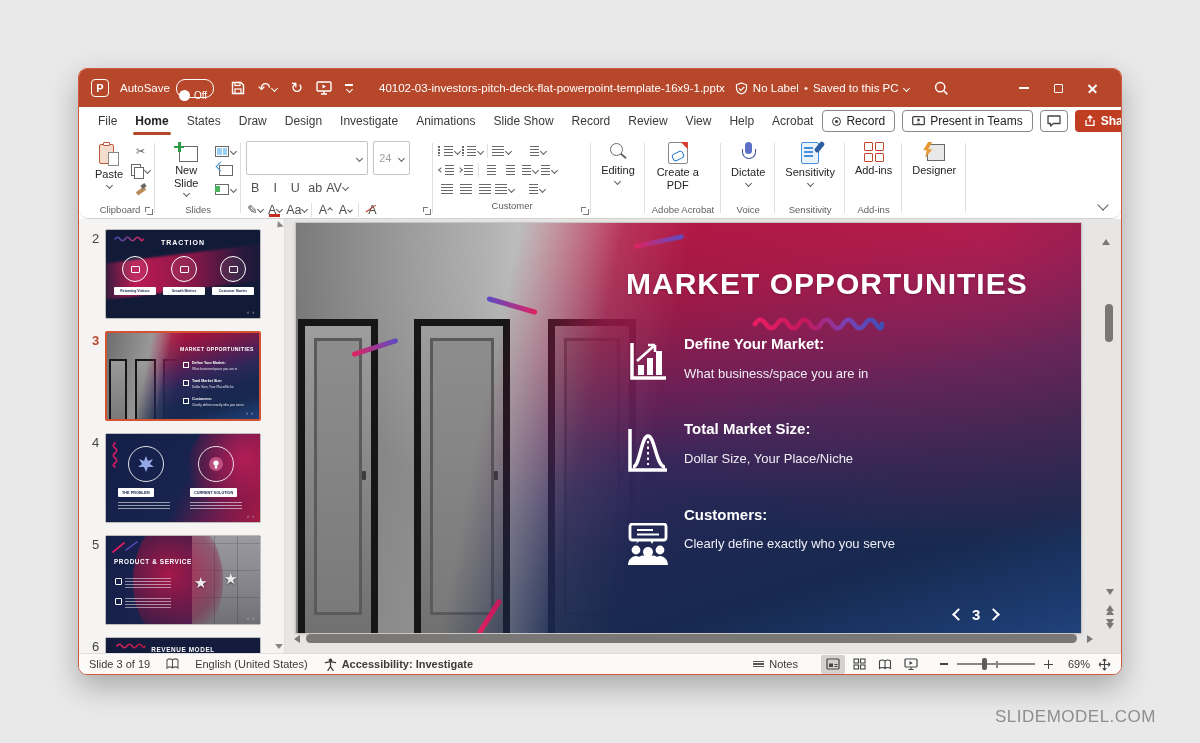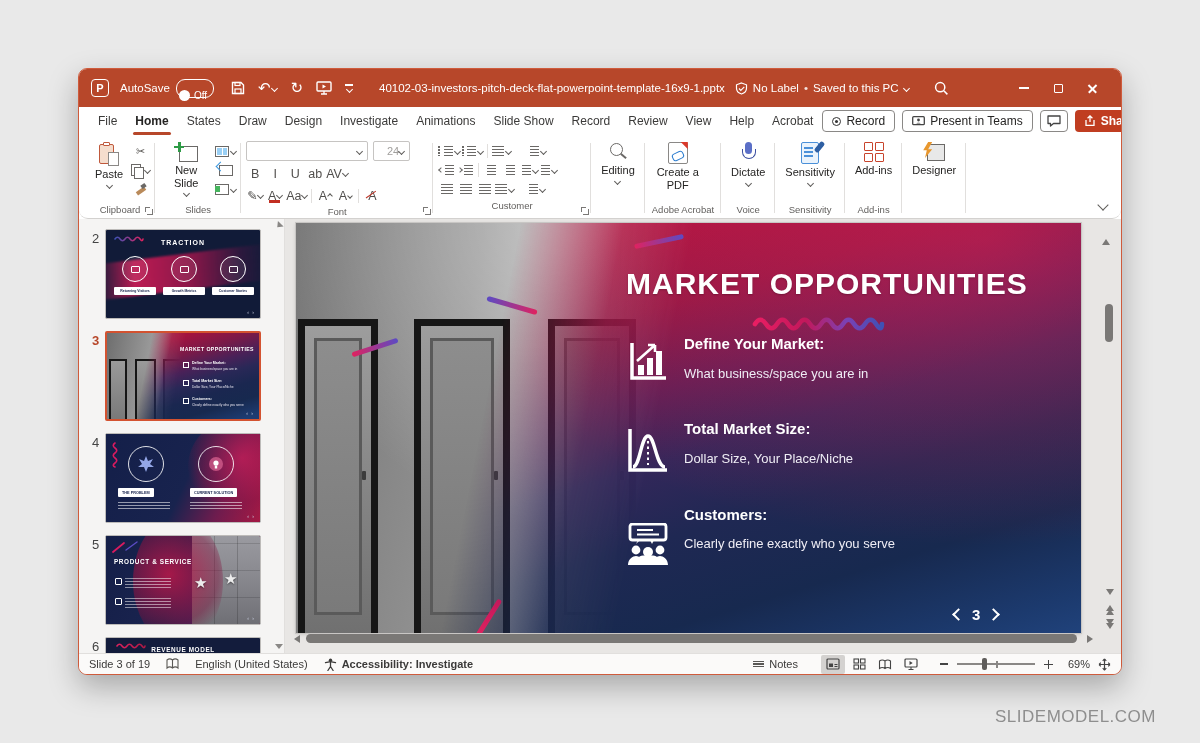--- a/index.html
+++ b/index.html
@@ -78,21 +78,21 @@
   .ic-newslide .pl::before{content:"";position:absolute;left:4px;top:0;width:2.4px;height:10px;background:#2e9b46;}
   .ic-newslide .pl::after{content:"";position:absolute;left:0;top:4px;width:10px;height:2.4px;background:#2e9b46;}
   .ic-layout{width:14px;height:11px;border:1.2px solid #6b6967;display:flex;gap:1px;padding:1px;}
   .ic-layout i{flex:1;background:#9ad0f5;}
   .ic-reset{width:14px;height:11px;border:1.2px solid #6b6967;position:relative;background:#fff;}
   .ic-reset::before{content:"";position:absolute;left:-3px;top:-3px;width:6px;height:6px;border:1.4px solid #3a96dd;border-right:none;border-bottom:none;transform:rotate(-45deg);}
   .ic-section{width:14px;height:11px;border:1.2px solid #6b6967;position:relative;background:#fff;}
   .ic-section::before{content:"";position:absolute;left:-1px;top:1.5px;width:5px;height:6px;background:#47b45e;}
   
   .frow{display:flex;align-items:center;gap:2px;}
-  .ddl{height:20px;border:1px solid #c6c4c2;border-radius:2px;background:#fff;display:flex;align-items:center;justify-content:flex-end;padding:0 5px;color:#a19f9d;font-size:11px;}
+  .ddl{height:34px;border:1px solid #c6c4c2;border-radius:2px;background:#fff;display:flex;align-items:center;justify-content:space-between;padding:0 5px;color:#a19f9d;font-size:11px;}
   .fontname{width:122px;} .fontsize{width:37px;margin-left:3px;}
   .fb{font-size:12.5px;color:#514f4d;min-width:18px;height:19px;display:flex;align-items:center;justify-content:center;gap:1px;}
   .fcol-a{position:relative;}
   .fcol-a::after{content:"";position:absolute;left:3px;bottom:2px;width:11px;height:3px;background:#c22f22;}
   .vsep{width:1px;height:14px;background:#e1dfdd;margin:0 2px;align-self:center;}
   .supcv{display:inline-block;width:4px;height:4px;border-right:1.2px solid #5a5855;border-bottom:1.2px solid #5a5855;}
   .up{transform:rotate(-135deg);} .dn{transform:rotate(45deg);}
   .clr{position:relative;}
   .clr::after{content:"";position:absolute;left:2px;top:8px;width:12px;height:1.3px;background:#c0392b;transform:rotate(-35deg);}
   

